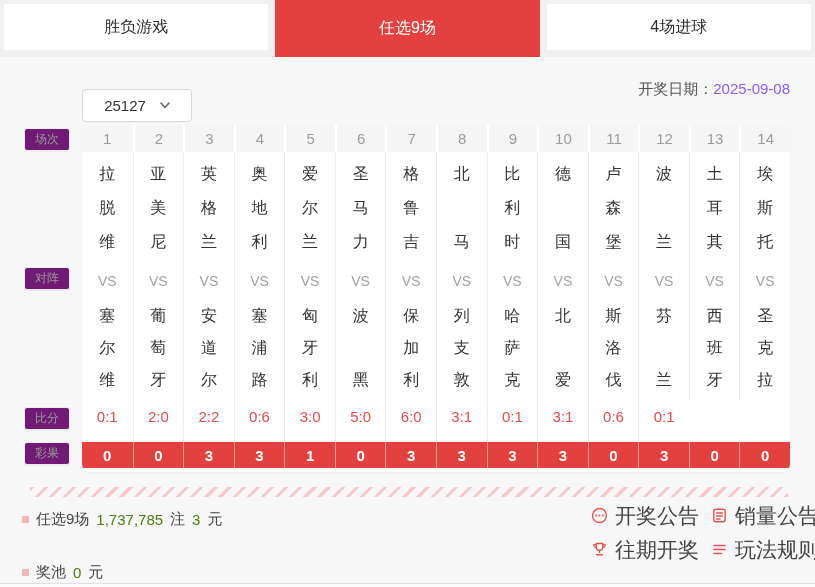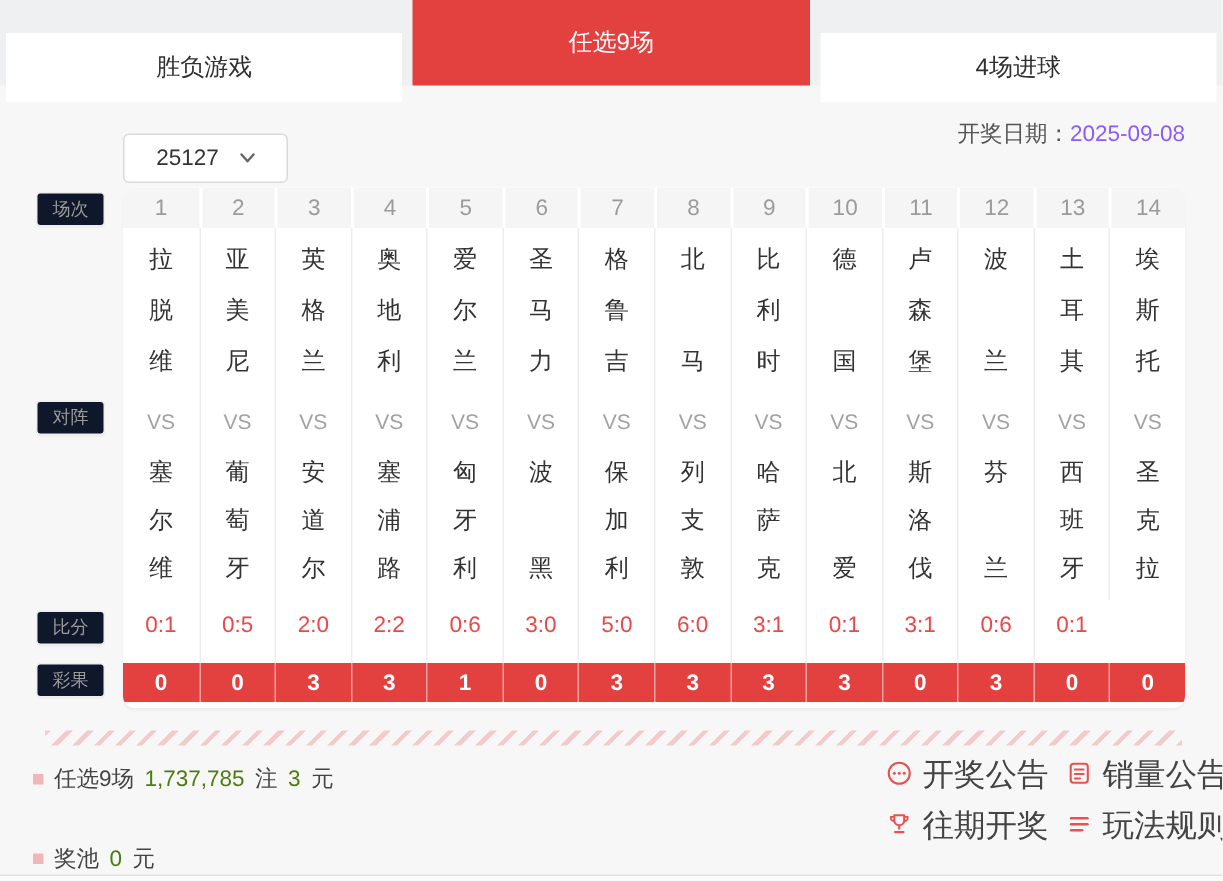--- a/index.html
+++ b/index.html
@@ -2,33 +2,33 @@
 <html><head>
 <meta charset="utf-8">
 <style>
   html,body{margin:0;padding:0;}
   body{font-family:"Liberation Sans","DejaVu Sans",sans-serif;background:#f7f7f8;}
   .page{position:relative;width:815px;height:587px;background:#f7f7f8;overflow:hidden;}
 
   
   .tabbar{position:absolute;top:0;left:0;width:815px;height:57px;background:#eef0f1;
           display:flex;gap:7px;padding:0 4px;box-sizing:border-box;}
-  .tab{flex:1;background:#ffffff;margin-top:22px;height:46px;display:flex;align-items:center;
+  .tab{flex:1;background:#ffffff;margin-top:4px;height:46px;display:flex;align-items:center;
        justify-content:center;font-size:16px;color:#2f2f2f;cursor:pointer;}
   .tab.active{background:#e24140;color:#ffffff;margin-top:0;height:57px;}
 
   
   .draw-select{position:absolute;left:82px;top:72px;width:108px;height:31px;background:#fff;
                border:1px solid #d9d9d9;border-radius:4px;display:flex;align-items:center;
                justify-content:center;gap:14px;font-size:15px;color:#333;cursor:pointer;margin-top:17px;}
   .draw-date{position:absolute;right:25px;top:80px;font-size:15px;color:#555;}
   .draw-date .v{color:#8b5cf6;}
 
   
-  .row-tag{position:absolute;left:24px;width:44px;height:21px;background:#0f172a;border:1px solid #ededee;
+  .row-tag{position:absolute;left:24px;width:44px;height:21px;background:#701a75;border:1px solid #ededee;
            border-radius:3px;box-shadow:0 1px 1px rgba(0,0,0,.04);display:flex;align-items:center;
            justify-content:center;font-size:12px;color:#9a9a9a;}
   .tag-session{top:128px;}
   .tag-versus{top:267px;}
   .tag-score{top:407px;}
   .tag-result{top:442px;}
 
   
   .card{position:absolute;left:82px;top:125px;width:708px;background:#fff;border-radius:8px;
         overflow:hidden;box-shadow:0 1px 2px rgba(0,0,0,.05);padding-bottom:4px;}
@@ -375,23 +375,20 @@
           <div class="vchars">
             <span>圣</span>
             <span>克</span>
             <span>拉</span>
           </div>
         </div>
       </div>
     <div class="trow row-score" id="row-score">
         <div class="cell ">
           <span>0:1</span>
-        </div>
-        <div class="cell ">
-          <span>0:5</span>
         </div>
         <div class="cell ">
           <span>2:0</span>
         </div>
         <div class="cell ">
           <span>2:2</span>
         </div>
         <div class="cell ">
           <span>0:6</span>
         </div>

